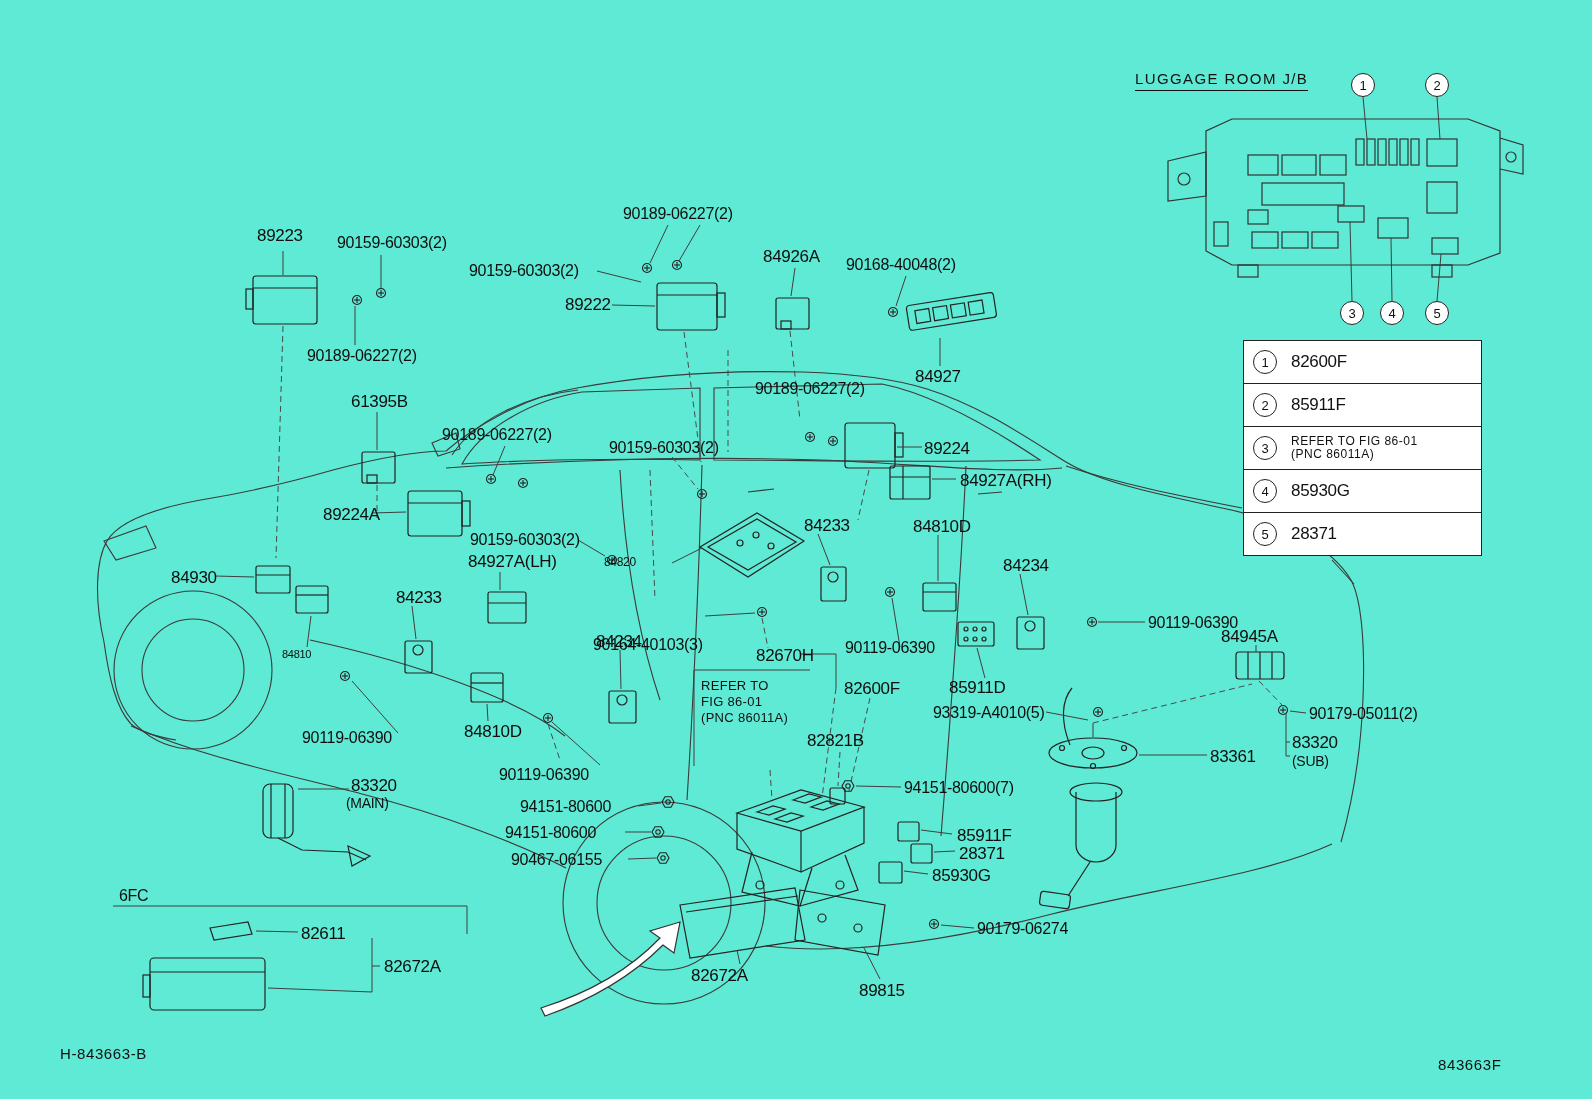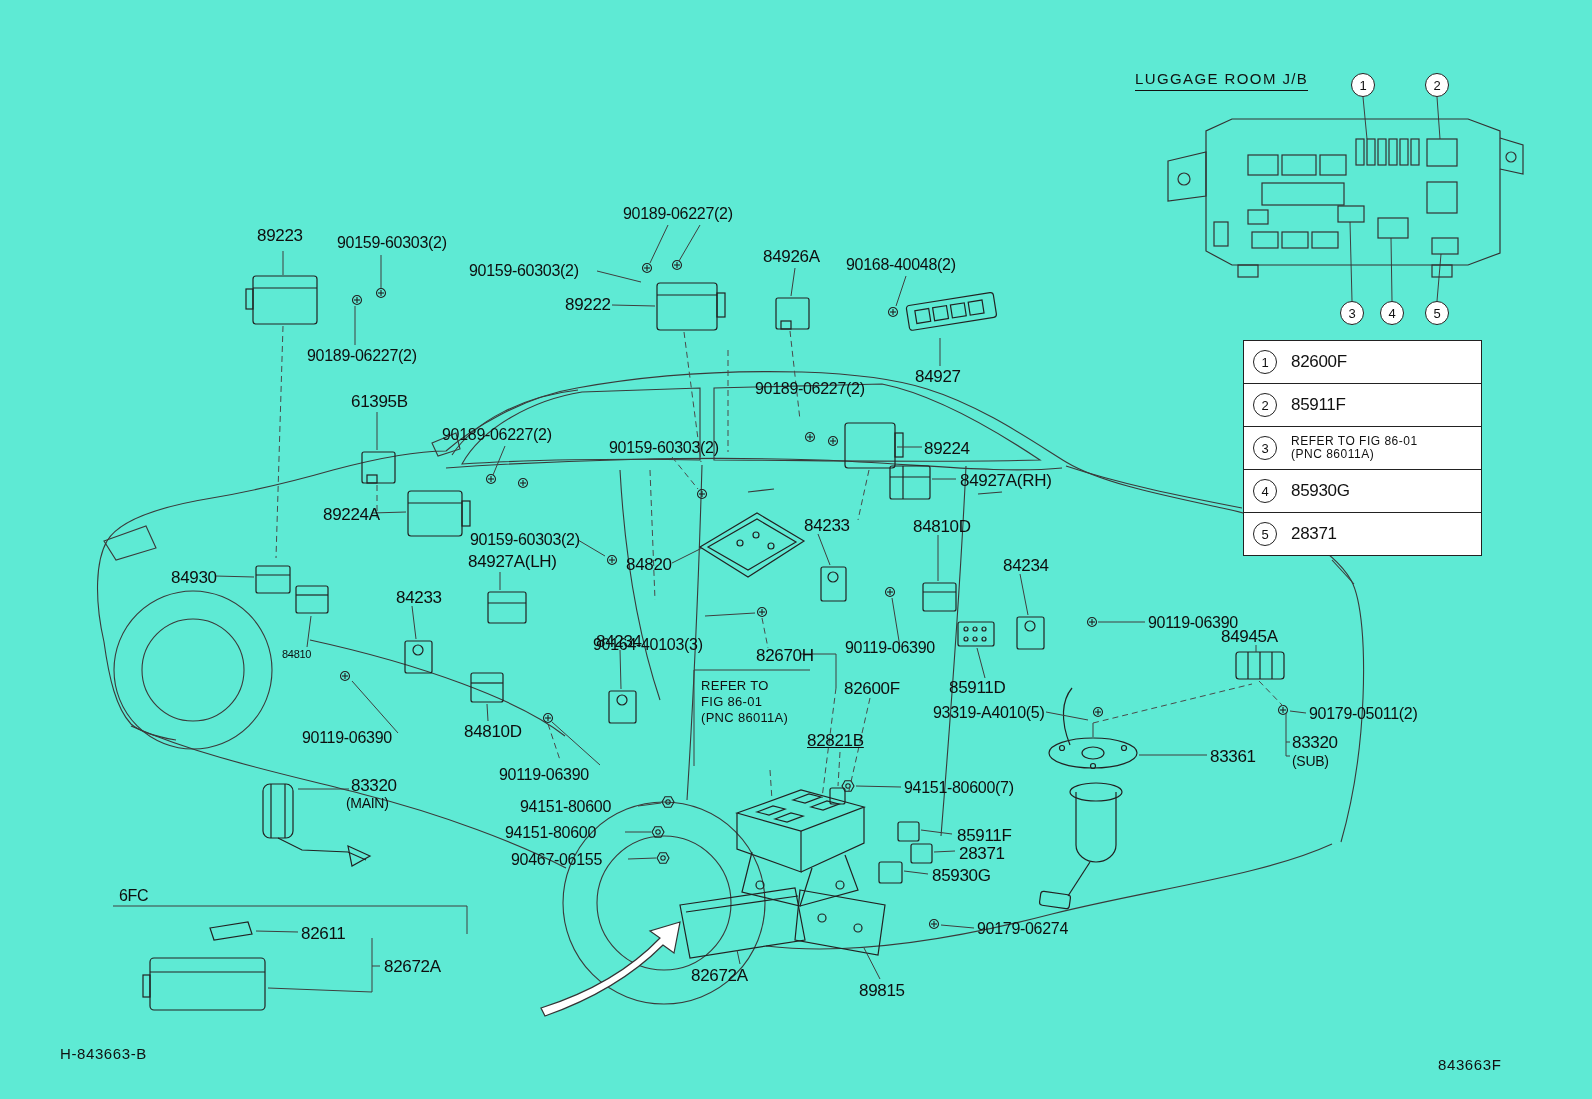--- a/index.html
+++ b/index.html
@@ -442,38 +442,38 @@
       <div class="plabel" style="left: 351px; top: 393px; font-size: 17px;">61395B</div>
       <div class="plabel" style="left: 442px; top: 427px; font-size: 16px;">90189-06227(2)</div>
       <div class="plabel" style="left: 609px; top: 440px; font-size: 16px;">90159-60303(2)</div>
       <div class="plabel" style="left: 924px; top: 440px; font-size: 17px;">89224</div>
       <div class="plabel" style="left: 960px; top: 472px; font-size: 17px;">84927A(RH)</div>
       <div class="plabel" style="left: 315px; top: 506px; font-size: 17px; margin-left: 8px;">89224A</div>
       <div class="plabel" style="left: 804px; top: 517px; font-size: 17px;">84233</div>
       <div class="plabel" style="left: 913px; top: 518px; font-size: 17px;">84810D</div>
       <div class="plabel" style="left: 470px; top: 532px; font-size: 16px;">90159-60303(2)</div>
       <div class="plabel" style="left: 468px; top: 553px; font-size: 17px; text-align: center;">84927A(LH)</div>
-      <div class="plabel" style="left: 626px; top: 556px; font-size: 17px;">84820</div>
+      <div class="plabel" style="left: 604px; top: 556px; font-size: 12px;">84820</div>
       <div class="plabel" style="left: 1003px; top: 557px; font-size: 17px;">84234</div>
       <div class="plabel" style="left: 171px; top: 569px; font-size: 17px;">84930</div>
       <div class="plabel" style="left: 396px; top: 589px; font-size: 17px;">84233</div>
       <div class="plabel" style="left: 593px; top: 609px; font-size: 16px; margin-top: 28px;">90164-40103(3)</div>
       <div class="plabel" style="left: 1148px; top: 615px; font-size: 16px;">90119-06390</div>
       <div class="plabel" style="left: 1221px; top: 628px; font-size: 17px;">84945A</div>
       <div class="plabel" style="left: 596px; top: 633px; font-size: 17px;">84234</div>
       <div class="plabel" style="left: 845px; top: 640px; font-size: 16px;">90119-06390</div>
       <div class="plabel" style="left: 756px; top: 647px; font-size: 17px;">82670H</div>
       <div class="plabel" style="left: 282px; top: 649px; font-size: 11px;">84810</div>
       <div class="plabel" style="left: 844px; top: 680px; font-size: 17px;">82600F</div>
       <div class="plabel" style="left: 949px; top: 679px; font-size: 17px;">85911D</div>
       <div class="plabel" style="left: 933px; top: 705px; font-size: 16px;">93319-A4010(5)</div>
       <div class="plabel" style="left: 1309px; top: 706px; font-size: 16px;">90179-05011(2)</div>
       <div class="plabel" style="left: 464px; top: 723px; font-size: 17px;">84810D</div>
       <div class="plabel" style="left: 302px; top: 730px; font-size: 16px;">90119-06390</div>
-      <div class="plabel" style="left: 807px; top: 732px; font-size: 17px; text-decoration: underline;">82821B</div>
+      <div class="plabel" style="left: 807px; top: 732px; font-size: 17px;">82821B</div>
       <div class="plabel" style="left: 1292px; top: 734px; font-size: 17px;">83320</div>
       <div class="plabel" style="left: 1210px; top: 748px; font-size: 17px;">83361</div>
       <div class="plabel" style="left: 1292px; top: 754px; font-size: 14px;">(SUB)</div>
       <div class="plabel" style="left: 499px; top: 767px; font-size: 16px;">90119-06390</div>
       <div class="plabel" style="left: 351px; top: 777px; font-size: 17px;">83320</div>
       <div class="plabel" style="left: 904px; top: 780px; font-size: 16px;">94151-80600(7)</div>
       <div class="plabel" style="left: 346px; top: 796px; font-size: 14px;">(MAIN)</div>
       <div class="plabel" style="left: 520px; top: 799px; font-size: 16px;">94151-80600</div>
       <div class="plabel" style="left: 505px; top: 825px; font-size: 16px;">94151-80600</div>
       <div class="plabel" style="left: 957px; top: 827px; font-size: 17px;">85911F</div>

